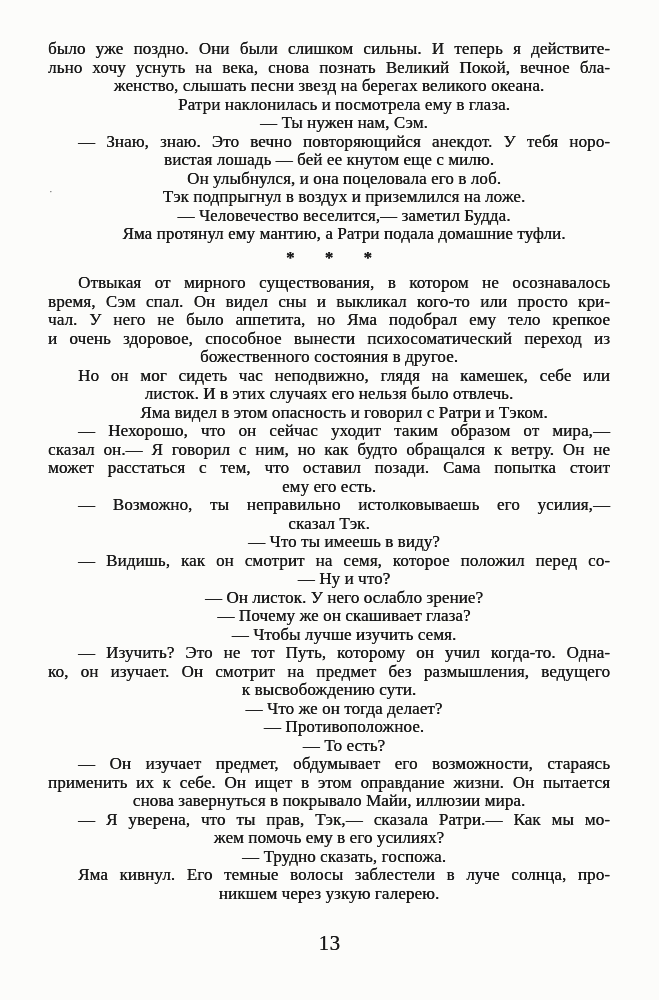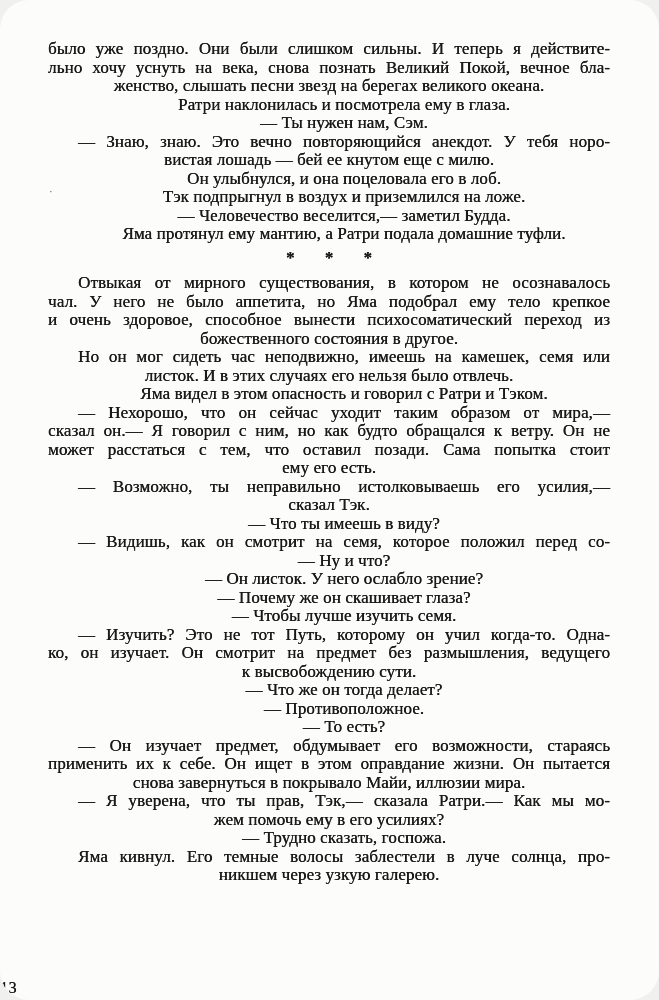--- a/index.html
+++ b/index.html
@@ -9,21 +9,20 @@
     background: #f0f0ee;
     font-family: "Liberation Serif", serif;
   }
   .page {
     position: relative;
     width: 659px;
     height: 1000px;
     background: #fcfcfa;
     overflow: hidden;
     color: #1a1a1a;
-    border-radius: 29px;
   }
   .text-block {
     position: absolute;
     left: 48px;
     top: 40px;
     width: 562px;
     font-size: 17px;
     line-height: 18.5px;
     letter-spacing: 0.1px;
     text-shadow: 0.3px 0 0 currentColor; 
@@ -48,24 +47,24 @@
   .margin-dot {
     position: absolute;
     left: 49px;
     top: 185px;
     font-size: 11px;
     color: #555;
   }
   .page-number {
     position: absolute;
     left: 0;
-    top: 979px;
+    top: 931px;
     width: 100%;
-    text-align: left;
-    font-size: 16px;
+    text-align: center;
+    font-size: 21px;
     letter-spacing: 0.5px;
     text-shadow: 0.3px 0 0 currentColor;
   }
 </style>
 </head>
 <body>
 
 <div class="page">
   <div class="text-block" id="text-block">
       <div class="line justify">было уже поздно. Они были слишком сильны. И теперь я действите-</div>
@@ -74,24 +73,25 @@
       <div class="line indent">Ратри наклонилась и посмотрела ему в глаза.</div>
       <div class="line indent">— Ты нужен нам, Сэм.</div>
       <div class="line indent justify">— Знаю, знаю. Это вечно повторяющийся анекдот. У тебя норо-</div>
       <div class="line">вистая лошадь — бей ее кнутом еще с милю.</div>
       <div class="line indent">Он улыбнулся, и она поцеловала его в лоб.</div>
       <div class="line indent">Тэк подпрыгнул в воздух и приземлился на ложе.</div>
       <div class="line indent">— Человечество веселится,— заметил Будда.</div>
       <div class="line indent">Яма протянул ему мантию, а Ратри подала домашние туфли.</div>
       <div class="separator">* * *</div>
       <div class="line indent justify">Отвыкая от мирного существования, в котором не осознавалось</div>
+      <div class="line justify">время, Сэм спал. Он видел сны и выкликал кого-то или просто кри-</div>
       <div class="line justify">чал. У него не было аппетита, но Яма подобрал ему тело крепкое</div>
       <div class="line justify">и очень здоровое, способное вынести психосоматический переход из</div>
       <div class="line">божественного состояния в другое.</div>
-      <div class="line indent justify">Но он мог сидеть час неподвижно, имеешь на камешек, семя или</div>
+      <div class="line indent justify">Но он мог сидеть час неподвижно, глядя на камешек, себе или</div>
       <div class="line">листок. И в этих случаях его нельзя было отвлечь.</div>
       <div class="line indent">Яма видел в этом опасность и говорил с Ратри и Тэком.</div>
       <div class="line indent justify">— Нехорошо, что он сейчас уходит таким образом от мира,—</div>
       <div class="line justify">сказал он.— Я говорил с ним, но как будто обращался к ветру. Он не</div>
       <div class="line justify">может расстаться с тем, что оставил позади. Сама попытка стоит</div>
       <div class="line">ему его есть.</div>
       <div class="line indent justify">— Возможно, ты неправильно истолковываешь его усилия,—</div>
       <div class="line">сказал Тэк.</div>
       <div class="line indent">— Что ты имеешь в виду?</div>
       <div class="line indent justify">— Видишь, как он смотрит на семя, которое положил перед со-</div>

